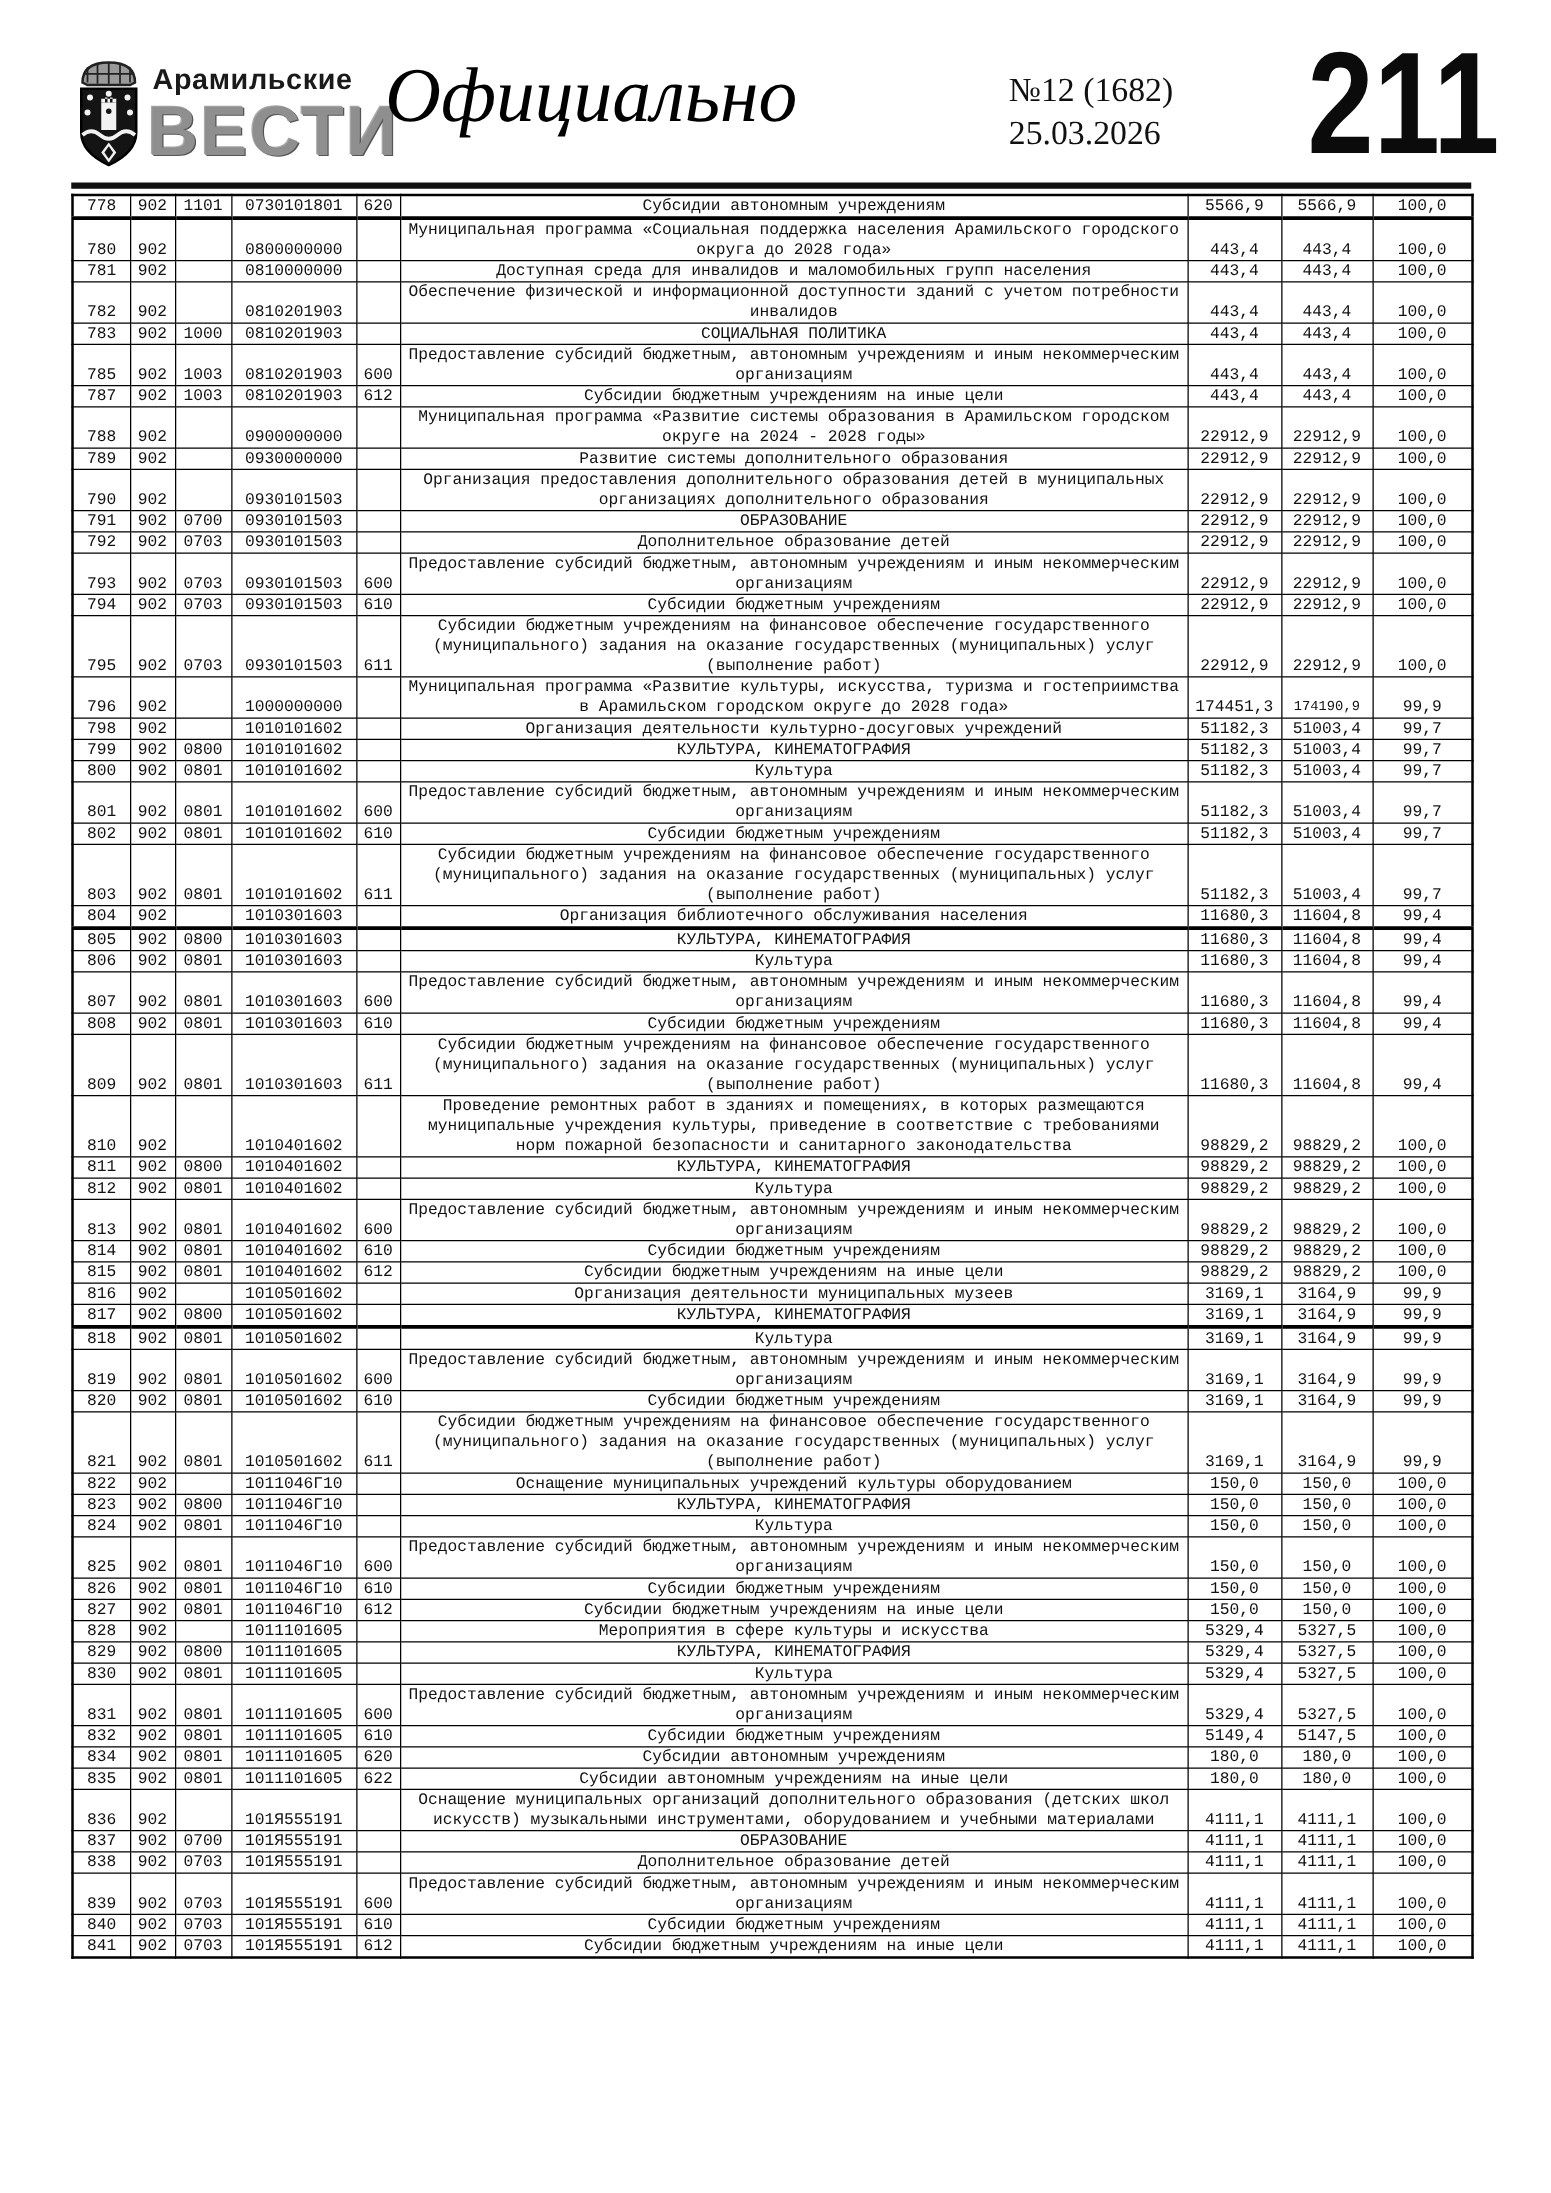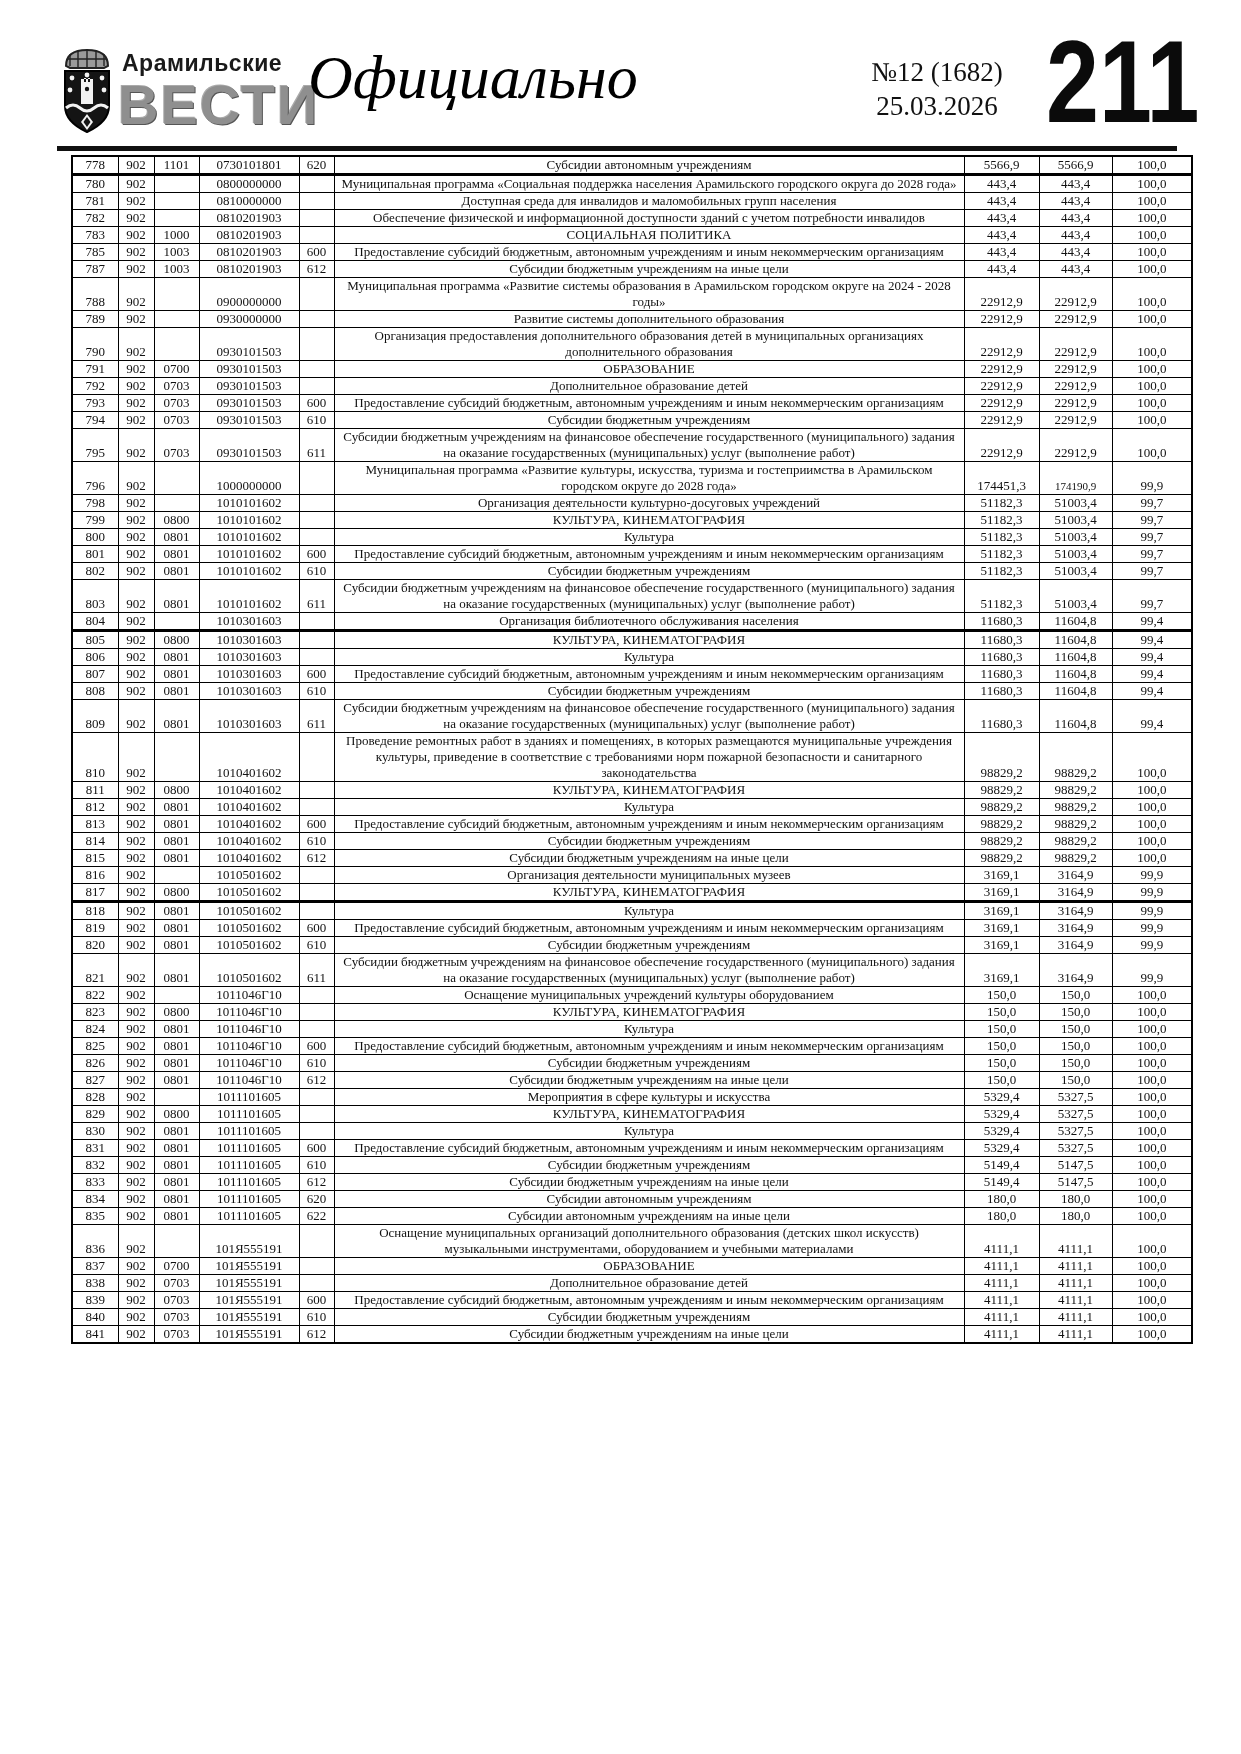--- a/index.html
+++ b/index.html
@@ -13,32 +13,32 @@
   .paper-top{position:absolute;left:62px;top:8px;
              font-family:"Liberation Sans", sans-serif;font-weight:bold;
              font-size:23px;letter-spacing:.5px;color:#1a1a1a;}
   .paper-bottom{position:absolute;left:58px;top:30px;
              font-family:"Liberation Sans", sans-serif;font-weight:bold;
              font-size:56px;letter-spacing:2px;color:#8f8f8f;
              text-shadow:1px 1px 0 #555, -1px -1px 0 #aaa;}
   .section-title{position:absolute;left:308px;top:46px;width:320px;text-align:left;
              font-family:"Liberation Serif", serif;font-style:italic;
              font-size:62px;line-height:1;color:#000;}
-  .issue-block{position:absolute;left:846px;top:56px;width:182px;text-align:center;
+  .issue-block{position:absolute;left:807px;top:56px;width:182px;text-align:left;
              font-size:27px;line-height:1.25;color:#111;}
   .page-number{position:absolute;left:1032px;top:30px;width:156px;text-align:center;
              font-family:"Liberation Sans", sans-serif;font-weight:bold;
              font-size:116px;line-height:104px;color:#0b0b0b;
              transform:scaleX(.82);transform-origin:center;}
   .header-rule{position:absolute;left:57px;top:146px;width:1120px;height:5px;background:#111;}
 
   
-  .budget-table{position:absolute;left:71px;top:155px;width:1120px;
+  .budget-table{position:absolute;left:57px;top:155px;width:1120px;
              border-collapse:collapse;table-layout:fixed;
-             font-size:13px;line-height:16px;}
+             font-size:13px;line-height:16px;font-family:Liberation Mono, monospace;}
   .budget-table td{border:1px solid #000;padding:0 2px;
              vertical-align:bottom;text-align:center;overflow:hidden;}
   .budget-table td.desc{padding:0 4px;}
   .budget-table{border:2px solid #000;}
   tr.sep td{border-top:3px solid #000;}
   td.small-num{font-size:11px;}
 </style>
 </head>
 <body>
 
@@ -647,31 +647,20 @@
           <td>902</td>
           <td>0801</td>
           <td>1011101605</td>
           <td>610</td>
           <td class="desc">Субсидии бюджетным учреждениям</td>
           <td>5149,4</td>
           <td>5147,5</td>
           <td>100,0</td>
         </tr>
         <tr>
-          <td>833</td>
-          <td>902</td>
-          <td>0801</td>
-          <td>1011101605</td>
-          <td>612</td>
-          <td class="desc">Субсидии бюджетным учреждениям на иные цели</td>
-          <td>5149,4</td>
-          <td>5147,5</td>
-          <td>100,0</td>
-        </tr>
-        <tr>
           <td>834</td>
           <td>902</td>
           <td>0801</td>
           <td>1011101605</td>
           <td>620</td>
           <td class="desc">Субсидии автономным учреждениям</td>
           <td>180,0</td>
           <td>180,0</td>
           <td>100,0</td>
         </tr>

